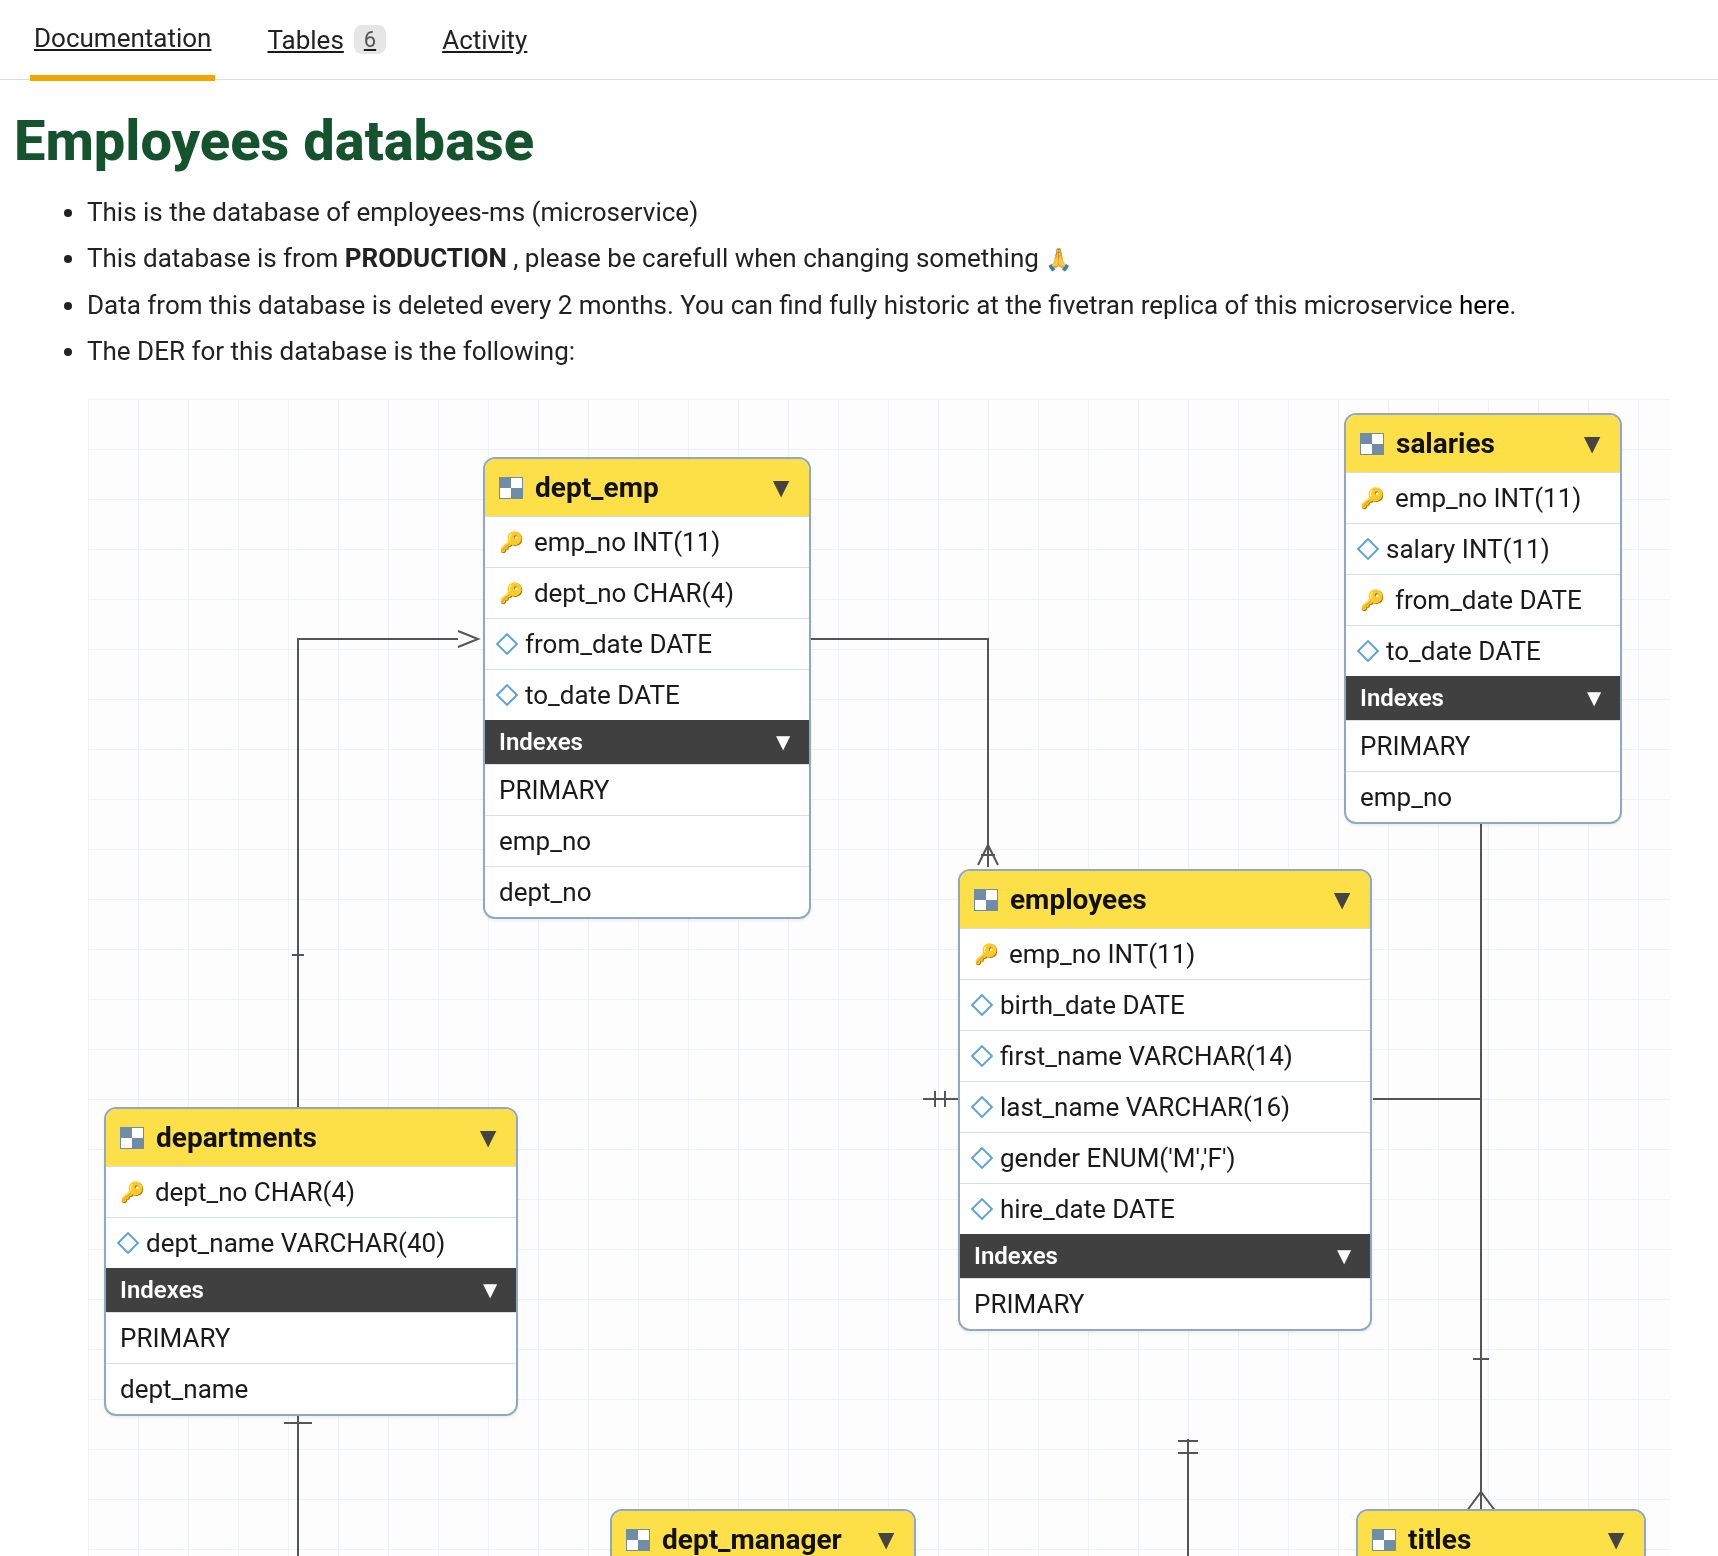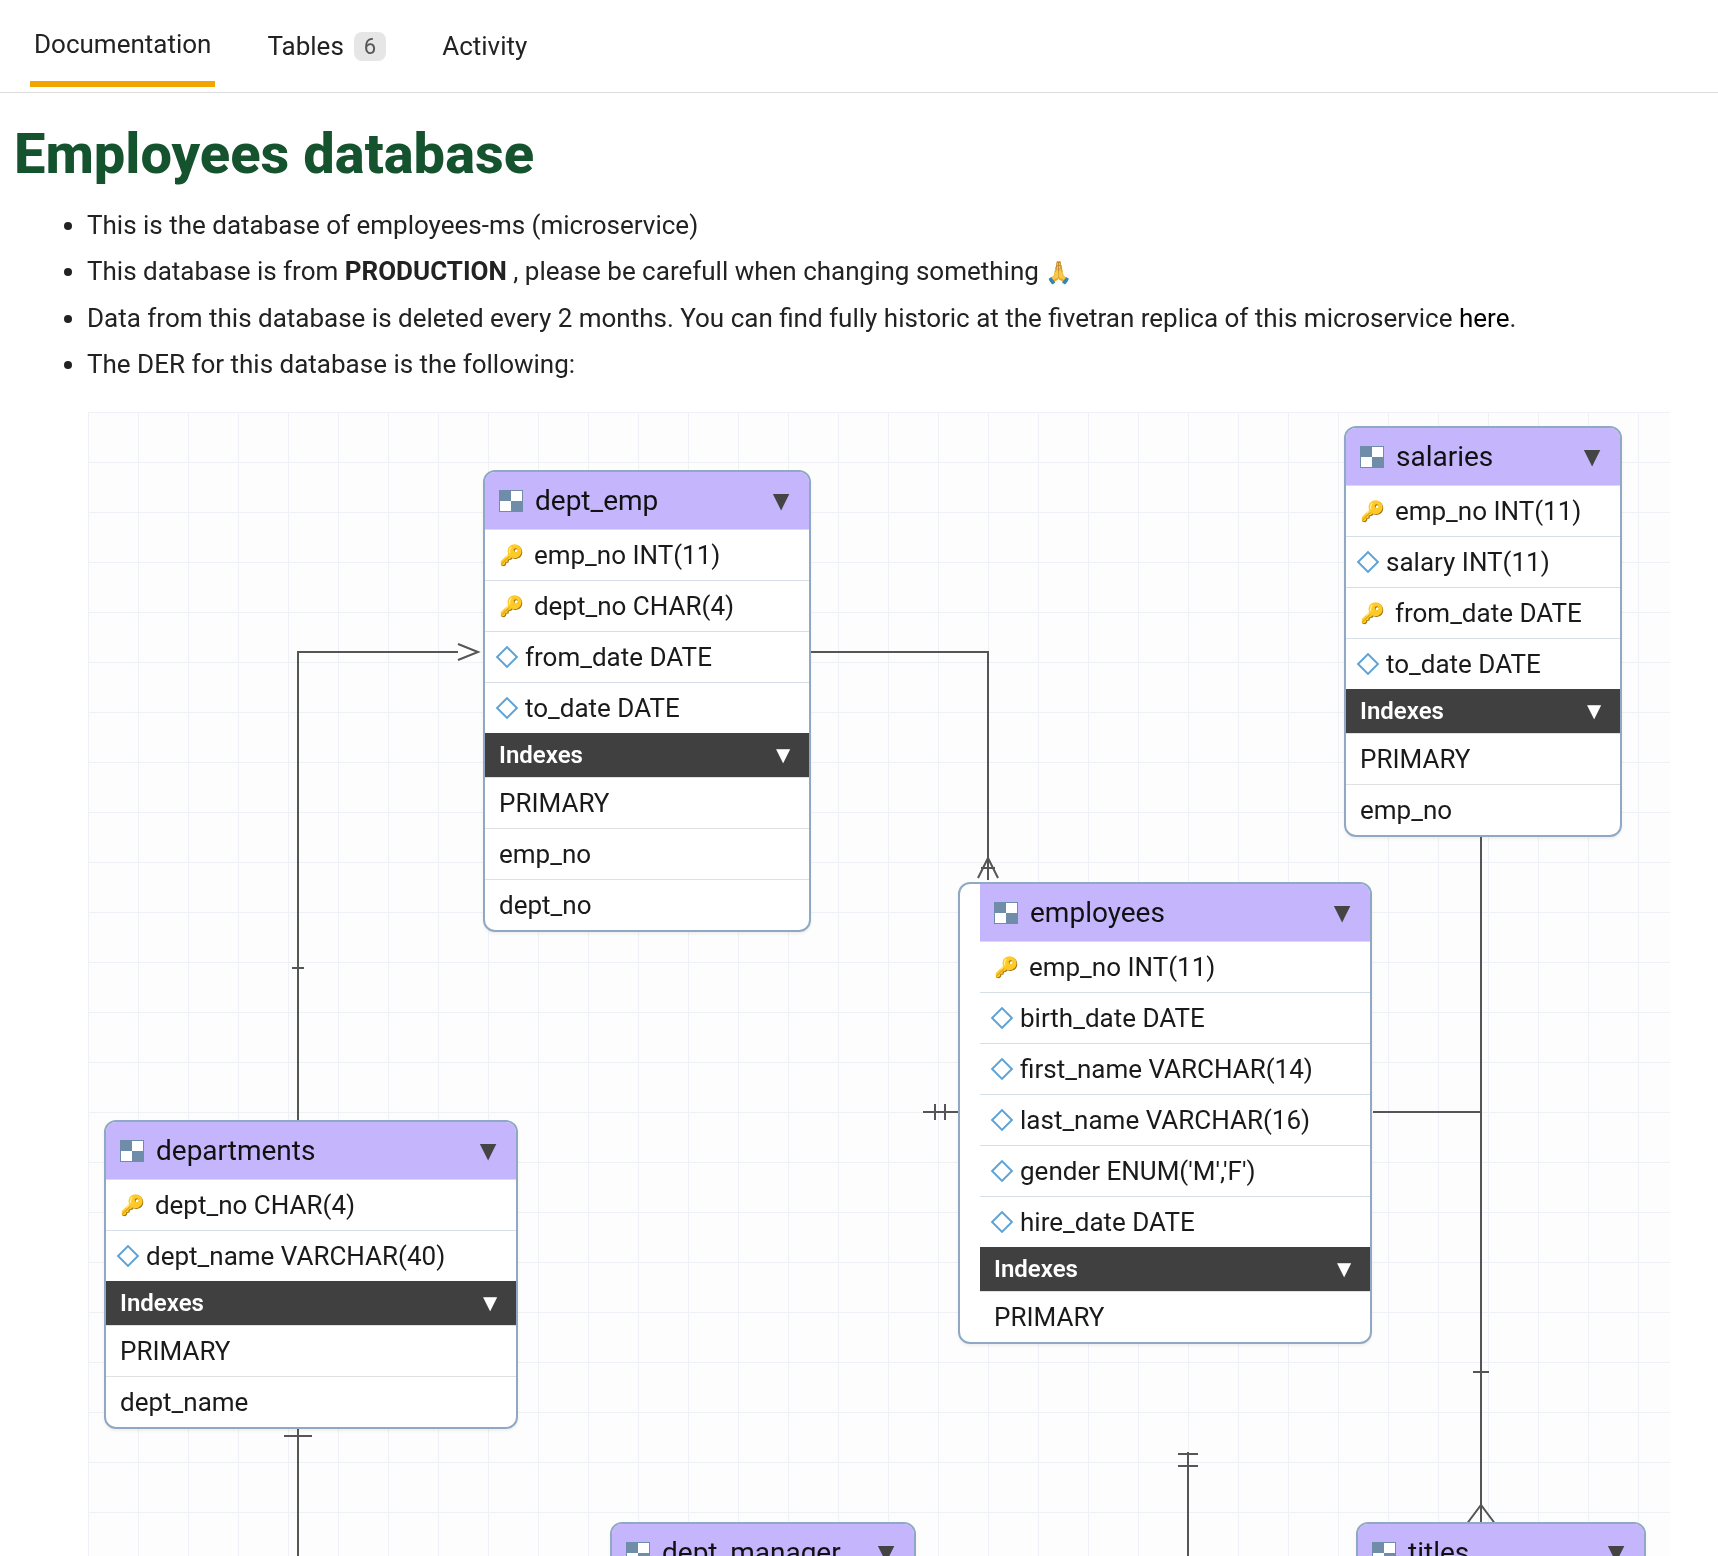--- a/index.html
+++ b/index.html
@@ -8,21 +8,22 @@
     background: #fff;
     color: #1a1a1a;
     width: 1718px;
   }
   .tabs {
     display: flex;
     align-items: center;
     gap: 48px;
     padding: 0 30px;
     border-bottom: 1px solid #ddd;
-    height: 93px;
+    height: 80px;
+    text-decoration: underline;
   }
   .tab {
     font-size: 26px;
     color: #222;
     padding: 22px 4px;
     cursor: pointer;
     display: flex;
     align-items: center;
     gap: 10px;
   }
@@ -67,24 +68,24 @@
   .lines path { stroke:#555; stroke-width:2; fill:none; }
   .entity {
     position: absolute;
     background: #fff;
     border: 2px solid #8fa9c4;
     border-radius: 12px;
     box-shadow: 0 2px 3px rgba(0,0,0,.06);
     overflow: hidden;
   }
   .entity .hdr {
-    background: #c4b5fd;
+    background: #fde047;
     color: #111;
     font-size: 28px;
-    font-weight: 400;
+    font-weight: 700;
     padding: 12px 14px;
     display: flex;
     align-items: center;
     gap: 12px;
   }
   .entity .hdr .chev { margin-left:auto; color:#444; }
   .tbl-icon {
     width:24px; height:22px;
     display:inline-flex; flex-wrap:wrap;
     background:#fff; border:1px solid #6f8ca8;
@@ -236,21 +237,21 @@
         <span>to_date DATE</span>
       </div>
     <div class="idx-hdr">
         <span>Indexes</span>
         <span class="chev">▼</span>
       </div>
     <div class="idx">PRIMARY</div>
     <div class="idx">emp_no</div>
   </div>
 
-  <div class="entity" style="left:870px; top:470px; width:414px;padding-left:20px;">
+  <div class="entity" style="left:870px; top:470px; width:414px;">
     <div class="hdr">
       <span class="tbl-icon">
           <span></span>
           <span></span>
           <span></span>
           <span></span>
         </span>
       <span>employees</span>
       <span class="chev">▼</span>
     </div>

